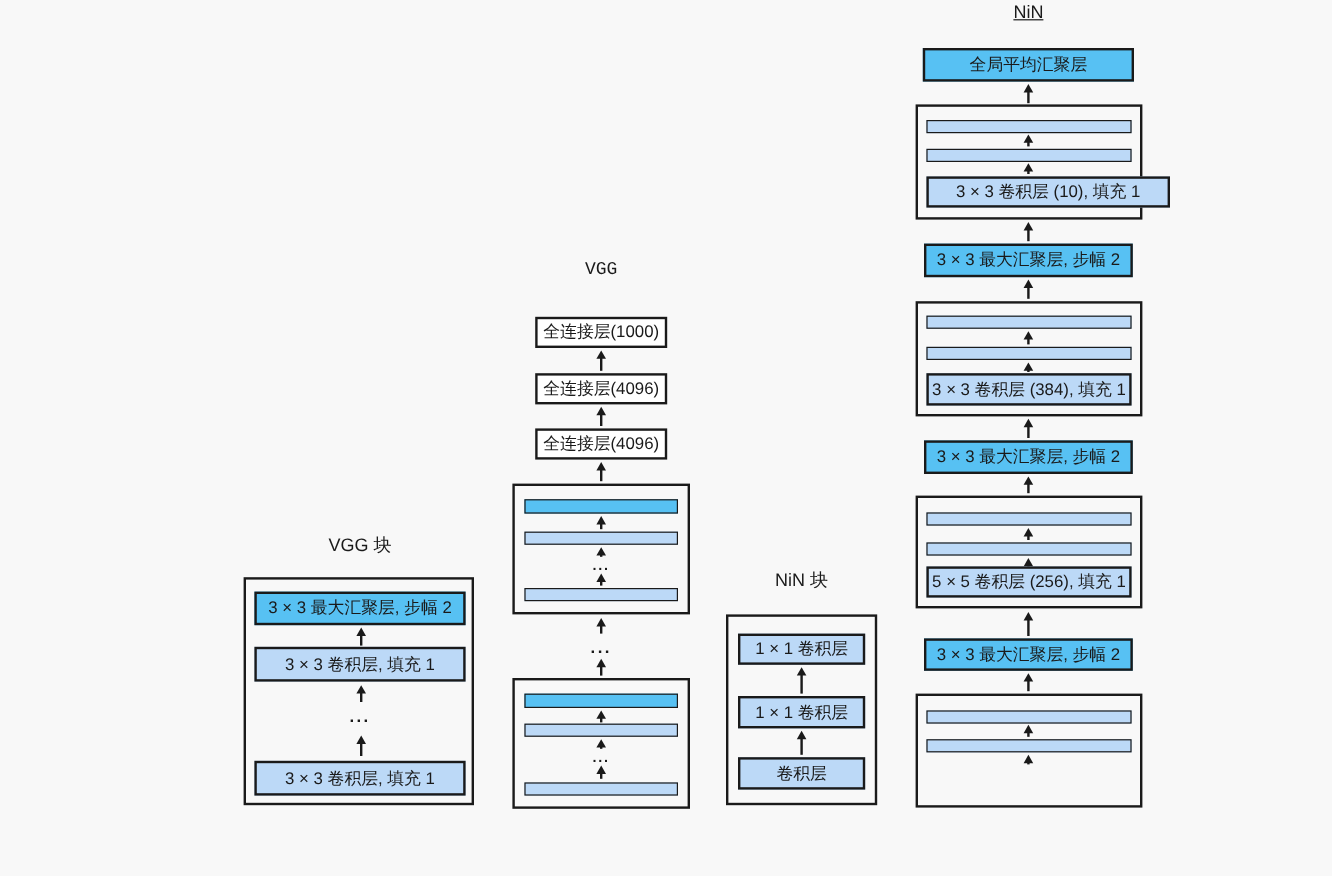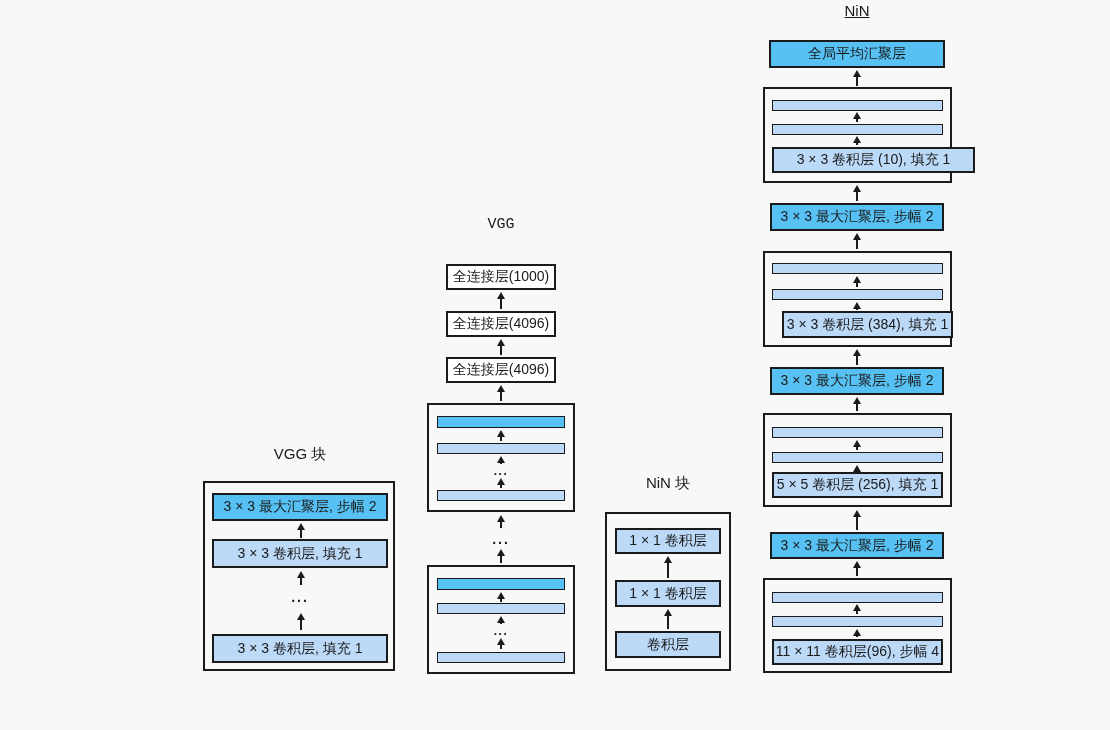--- a/index.html
+++ b/index.html
@@ -137,21 +137,21 @@
 
   <div class="arrow" style="left:850px; top:185px; height:16px;"></div>
   <div class="layer pool" style="left:770px; top:203px; width:174px; height:28px;">3 × 3 最大汇聚层, 步幅 2</div>
   <div class="arrow" style="left:850px; top:233px; height:16px;"></div>
 
   <div class="outer" style="left:763px; top:251px; width:189px; height:96px;"></div>
   <div class="bar" style="left:772px; top:263px; width:171px; height:11px;"></div>
   <div class="arrow" style="left:850px; top:276px; height:11px;"></div>
   <div class="bar" style="left:772px; top:289px; width:171px; height:11px;"></div>
   <div class="arrow" style="left:850px; top:302px; height:8px;"></div>
-  <div class="layer conv" style="left:772px; top:311px; width:171px; height:27px;margin-left:10px;">3 × 3 卷积层 (384), 填充 1</div>
+  <div class="layer conv" style="left:772px; top:311px; width:171px; height:27px;">3 × 3 卷积层 (384), 填充 1</div>
 
   <div class="arrow" style="left:850px; top:349px; height:16px;"></div>
   <div class="layer pool" style="left:770px; top:367px; width:174px; height:28px;">3 × 3 最大汇聚层, 步幅 2</div>
   <div class="arrow" style="left:850px; top:397px; height:14px;"></div>
 
   <div class="outer" style="left:763px; top:413px; width:189px; height:94px;"></div>
   <div class="bar" style="left:772px; top:427px; width:171px; height:11px;"></div>
   <div class="arrow" style="left:850px; top:440px; height:10px;"></div>
   <div class="bar" style="left:772px; top:452px; width:171px; height:11px;"></div>
   <div class="arrow" style="left:850px; top:465px; height:8px;"></div>
@@ -159,16 +159,15 @@
 
   <div class="arrow" style="left:850px; top:510px; height:20px;"></div>
   <div class="layer pool" style="left:770px; top:532px; width:174px; height:27px;">3 × 3 最大汇聚层, 步幅 2</div>
   <div class="arrow" style="left:850px; top:561px; height:15px;"></div>
 
   <div class="outer" style="left:763px; top:578px; width:189px; height:95px;"></div>
   <div class="bar" style="left:772px; top:592px; width:171px; height:11px;"></div>
   <div class="arrow" style="left:850px; top:604px; height:10px;"></div>
   <div class="bar" style="left:772px; top:616px; width:171px; height:11px;"></div>
   <div class="arrow" style="left:850px; top:629px; height:8px;"></div>
-  <div class="layer conv" style="left:772px; top:639px; width:171px; height:26px;">11 × 11 卷积层(96), 步幅 4</div>
 
 
 </div>
 
 </body></html>

